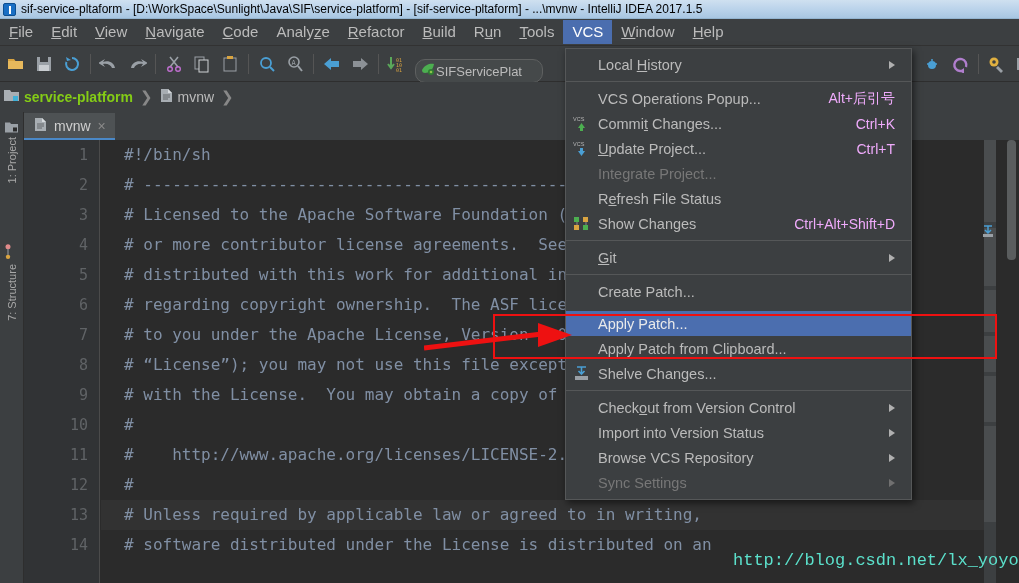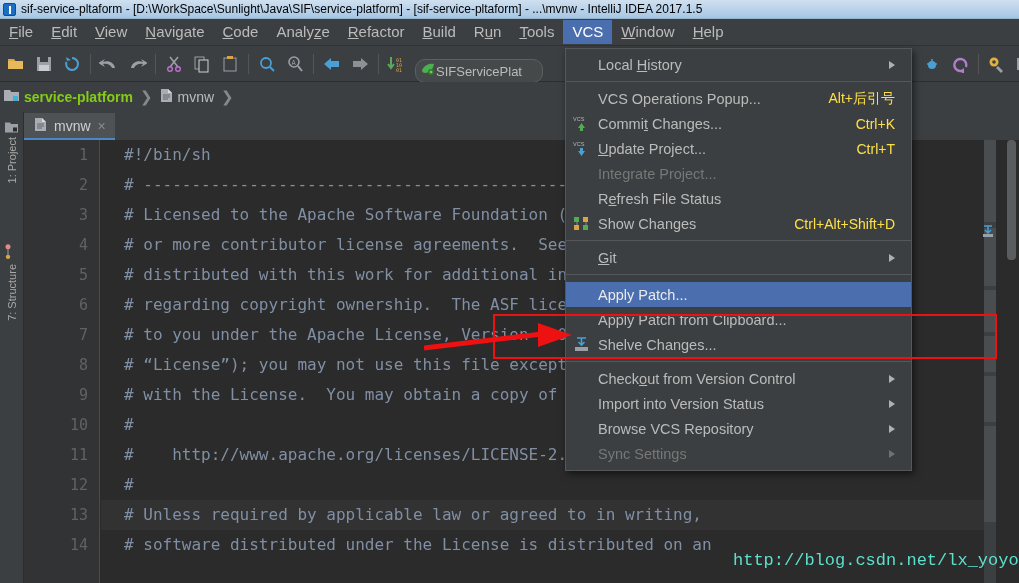--- a/index.html
+++ b/index.html
@@ -187,21 +187,21 @@
     display: flex; align-items: center;
     height: 25px;
     padding-left: 32px; padding-right: 16px;
     color: #bbbbbb;
     white-space: nowrap;
   }
   .mi.selected { background: #4b6eaf; color: #eaeaea; margin-top: 7px; }
   .mi.disabled { color: #777777; }
   .mi-label { flex: 1; }
   .mi-label .mn { text-decoration: underline; }
-  .mi-accel { color: #fde047; font-size: 14px; padding-left: 18px; }
+  .mi-accel { color: #f0abfc; font-size: 14px; padding-left: 18px; }
   .mi-arrow {
     width: 0; height: 0; margin-left: 12px;
     border-left: 6px solid #b0b0b0;
     border-top: 4.5px solid transparent;
     border-bottom: 4.5px solid transparent;
   }
   .mi.disabled .mi-arrow { border-left-color: #707070; }
   .mi-icon {
     position: absolute; left: 6px; top: 50%;
     transform: translateY(-50%);
@@ -546,20 +546,23 @@
         </span>
         <span class="mi-label">Show Changes</span>
         <span class="mi-accel">Ctrl+Alt+Shift+D</span>
       </div>
       <div class="msep"></div>
       <div class="mi">
         <span class="mi-label"><span class="mn">G</span>it</span>
         <span class="mi-arrow"></span>
       </div>
       <div class="msep"></div>
+      <div class="mi">
+        <span class="mi-label">Create Patch...</span>
+      </div>
       <div class="mi selected">
         <span class="mi-label">Apply Patch...</span>
       </div>
       <div class="mi">
         <span class="mi-label">Apply Patch from Clipboard...</span>
       </div>
       <div class="mi">
         <span class="mi-icon">
           <svg width="17" height="17" viewBox="0 0 17 17">
             <path d="M4 2h9M8.5 2v6M5.5 6l3 3 3-3" stroke="#4a9fd4" stroke-width="1.6" fill="none"></path>

